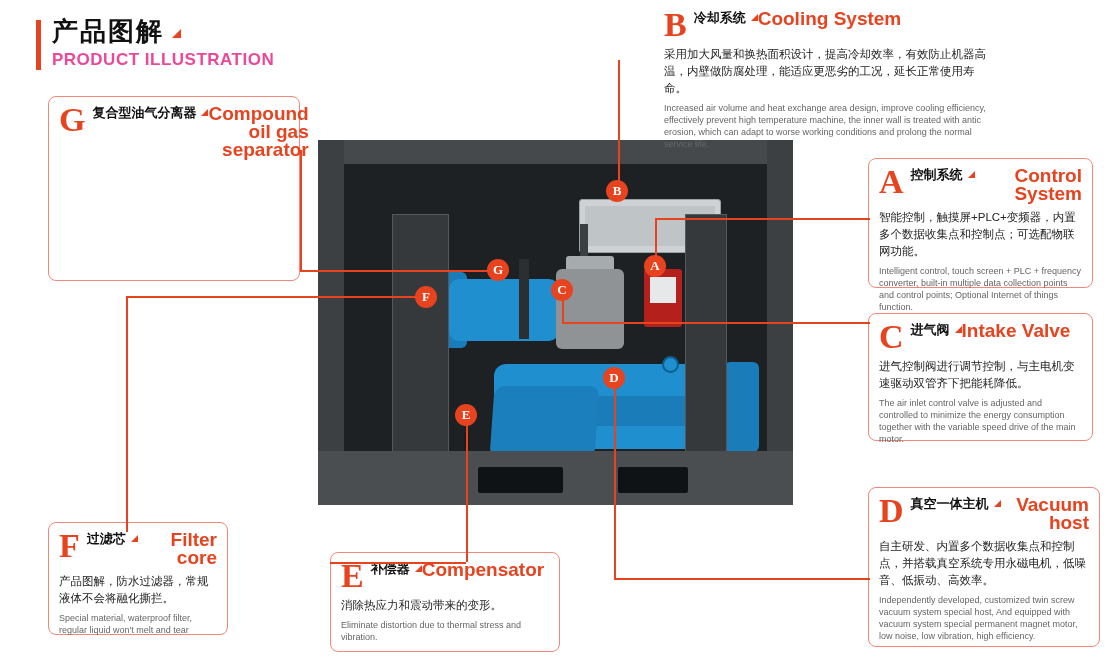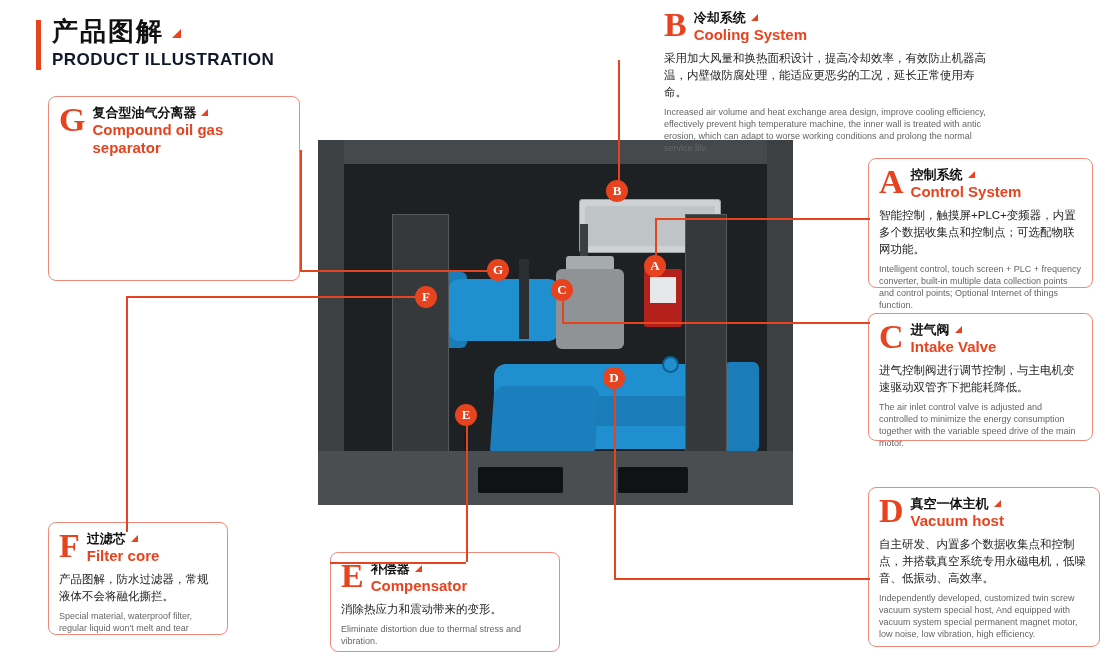--- a/index.html
+++ b/index.html
@@ -10,30 +10,30 @@
     position:relative;
     overflow:hidden;
     color:#222;
   }
   .canvas{position:absolute;left:0;top:0;width:1110px;height:661px;}
 
   
   .title-block{position:absolute;left:36px;top:16px;width:300px;}
   .title-bar{position:absolute;left:0;top:4px;width:5px;height:50px;background:#e8431f;}
   .title-cn{font-size:26px;font-weight:bold;color:#111;margin-left:16px;letter-spacing:2px;line-height:30px;}
-  .title-en{font-size:17px;font-weight:bold;color:#0f172a;margin-left:16px;letter-spacing:0.5px;line-height:24px;margin-top:2px;}
+  .title-en{font-size:17px;font-weight:bold;color:#ec4899;margin-left:16px;letter-spacing:0.5px;line-height:24px;margin-top:2px;}
   .tri{display:inline-block;width:0;height:0;border-left:9px solid transparent;border-bottom:9px solid #e8431f;margin-left:8px;transform:translateY(-2px);}
 
   
   .card{position:absolute;border:1px solid #f0897a;border-radius:8px;background:#fff;box-sizing:border-box;padding:8px 10px 8px 10px;}
   .card-head{display:flex;align-items:flex-start;}
   .letter{font-size:34px;font-weight:bold;color:#e8431f;line-height:30px;font-family:"Liberation Serif", serif;margin-right:7px;}
-  .head-text{display:flex;flex-direction:column;}
+  .head-text{display:flex;flex-direction:row;}
   .head-cn{font-size:13px;font-weight:bold;color:#111;line-height:16px;white-space:nowrap;}
-  .head-en{font-size:15px;font-weight:bold;color:#e8431f;line-height:18px;}
+  .head-en{font-size:19px;font-weight:bold;color:#e8431f;line-height:18px;text-align:right;}
   .tri-sm{display:inline-block;width:0;height:0;border-left:7px solid transparent;border-bottom:7px solid #e8431f;margin-left:5px;transform:translateY(-1px);}
   .body-cn{font-size:11.5px;color:#222;line-height:17px;margin-top:6px;}
   .body-en{font-size:9px;color:#666;line-height:12px;margin-top:5px;}
 
   
   .plain{position:absolute;box-sizing:border-box;}
 
   
   .photo{position:absolute;left:318px;top:140px;width:475px;height:365px;background:#2f3336;}
   .frame-top{position:absolute;left:0;top:0;width:100%;height:24px;background:#46494c;}

